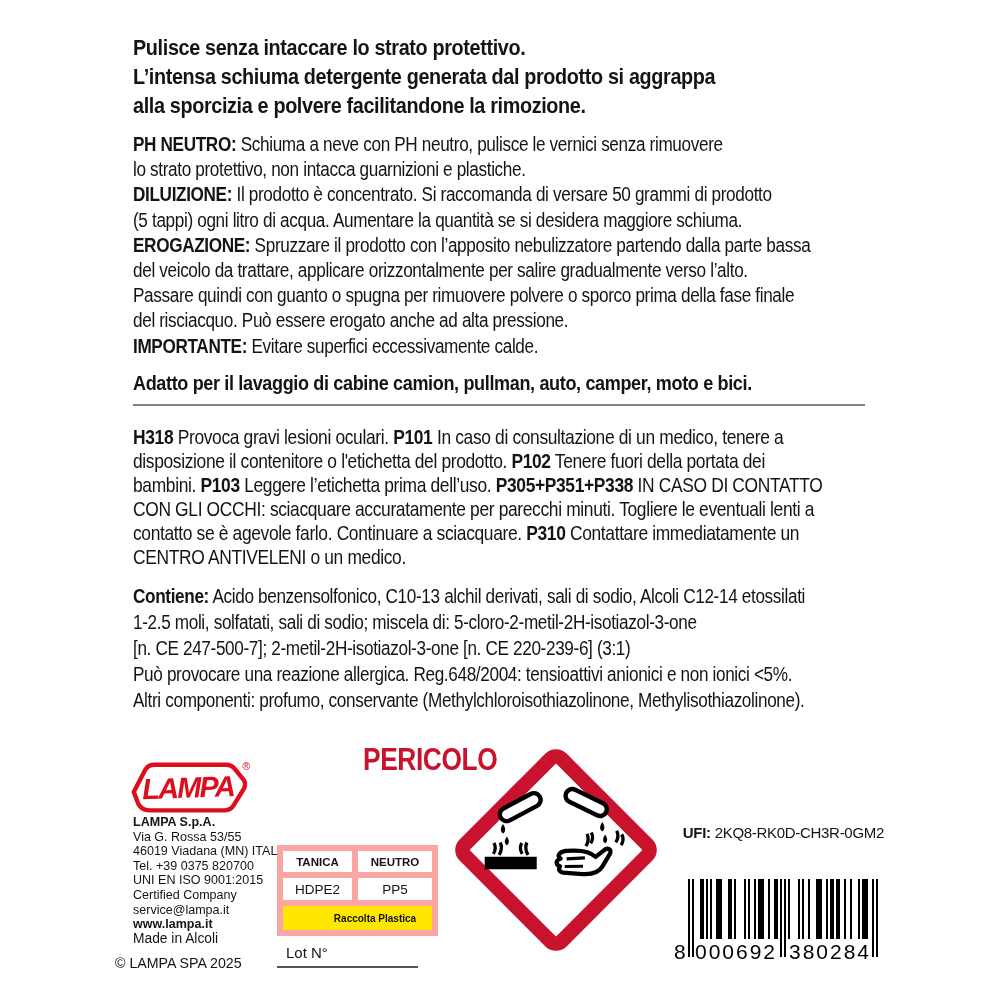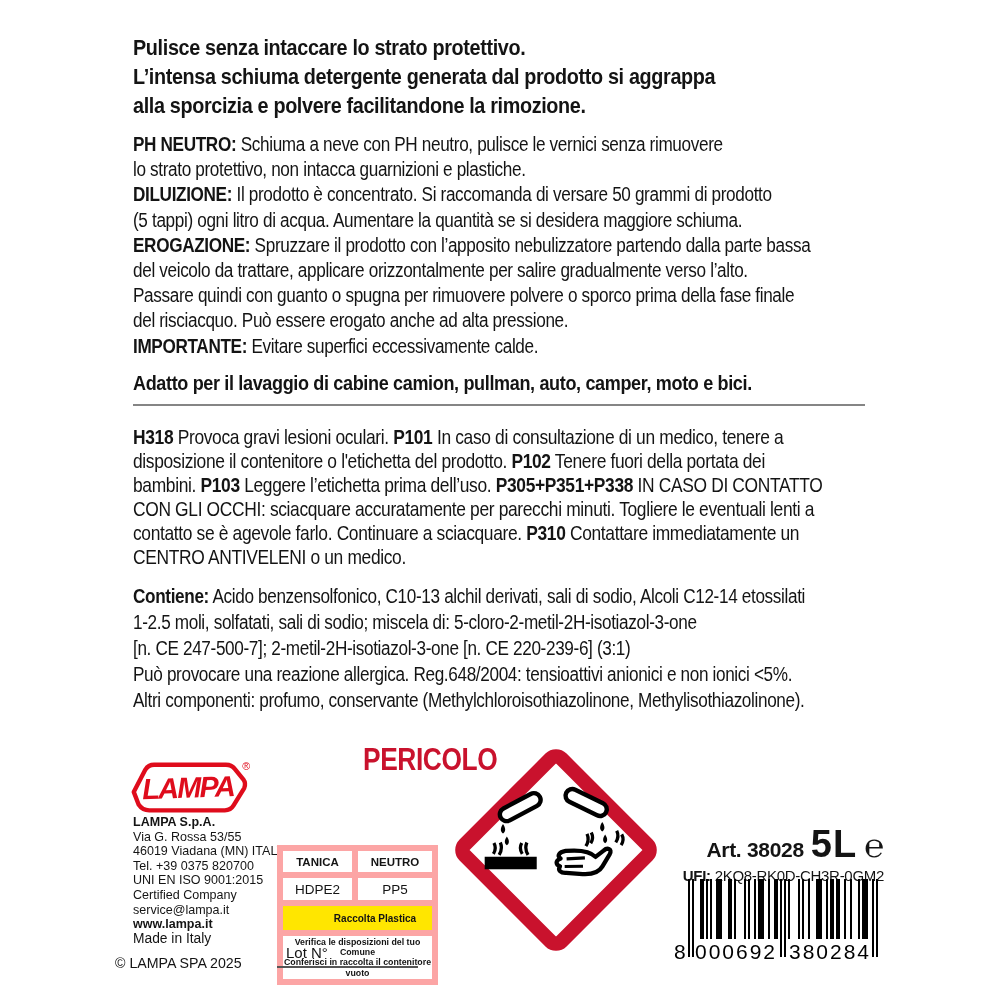--- a/index.html
+++ b/index.html
@@ -100,42 +100,36 @@
     <div class="ln"><b>LAMPA S.p.A.</b></div>
     <div class="ln"><span>Via G. Rossa 53/55</span></div>
     <div class="ln"><span>46019 Viadana (MN) ITALY</span></div>
     <div class="ln"><span>Tel. +39 0375 820700</span></div>
     <div class="ln"><span>UNI EN ISO 9001:2015</span></div>
     <div class="ln"><span>Certified Company</span></div>
     <div class="ln"><span>service@lampa.it</span></div>
     <div class="ln"><b>www.lampa.it</b></div>
   </div>
 
-<div class="abs madein">Made in Italy</div>
+<div class="abs madein">Made in Alcoli</div>
 <div class="abs copyright">© LAMPA SPA 2025</div>
 
 <table class="abs rtable">
   <tbody>
       <tr>
     <td class="hd">TANICA</td>
     <td class="hd">NEUTRO</td>
   </tr>
   <tr>
     <td class="mat">HDPE2</td>
     <td class="mat">PP5</td>
   </tr>
   <tr>
     <td class="banner" colspan="2">Raccolta Plastica</td>
   </tr>
-  <tr>
-    <td class="note" colspan="2">
-      <div>Verifica le disposizioni del tuo Comune</div>
-      <div>Conferisci in raccolta il contenitore vuoto</div>
-    </td>
-  </tr>
 </tbody>
   </table>
 
 <div class="abs lot">Lot N°</div>
 <div class="abs lotline"></div>
 
 <div class="abs danger">PERICOLO</div>
 
 <div class="abs ghs">
   <svg width="212" height="216" viewBox="0 0 110 110">
@@ -160,25 +154,20 @@
     <path d="M80.5 47 c1.4 2.1 1.4 3.7 0 4.5 c-1.4 -0.8 -1.4 -2.4 0 -4.5 z" fill="#000"></path>
 
     <path d="M73 51.5 q1.8 -2.8 0.3 -5.6 M70.5 53 q2 -3.2 0.6 -6.4 M86 51 q2 -3 0.5 -6 M88.8 52.5 q1.8 -2.8 0.3 -5.6" fill="none" stroke="#000" stroke-width="1.7"></path>
 
     <path d="M60 55.5 c-3.5 0.6 -4.6 2.6 -2.6 3.9 c-3 1.2 -2.5 3.4 -0.3 4 c-1.5 2.2 0.5 3.7 3.2 3.5 l8.5 0.6 c5.5 0.3 8.6 -1 10.3 -4 l3.8 -6.4 c1.4 -2.6 -1.2 -3.6 -3.2 -1.8 l-4.2 3.3 c-3 -3.3 -10 -3.6 -15.5 -3.1 z" fill="#fff" stroke="#000" stroke-width="2.2" stroke-linejoin="round"></path>
     <path d="M60.5 59.6 l9.5 -0.5 M59.5 63.6 l9.5 -0.2" fill="none" stroke="#000" stroke-width="1.6"></path>
   </svg>
 </div>
 
 <div class="abs artblock">
-  <div class="artrow">
-    <span class="artnum">Art. 38028</span>
-    <span class="volume">5L</span>
-    <span class="esign">℮</span>
-  </div>
   <div class="ufirow">
     <b>UFI:</b>
     <span>2KQ8-RK0D-CH3R-0GM2</span>
   </div>
 </div>
 
 <div class="abs barcode">
   <svg id="barcode-svg" width="212" height="84" viewBox="0 0 212 84">
       <rect x="16" y="0" width="2" height="78" fill="#000"></rect>
       <rect x="20" y="0" width="2" height="78" fill="#000"></rect>

